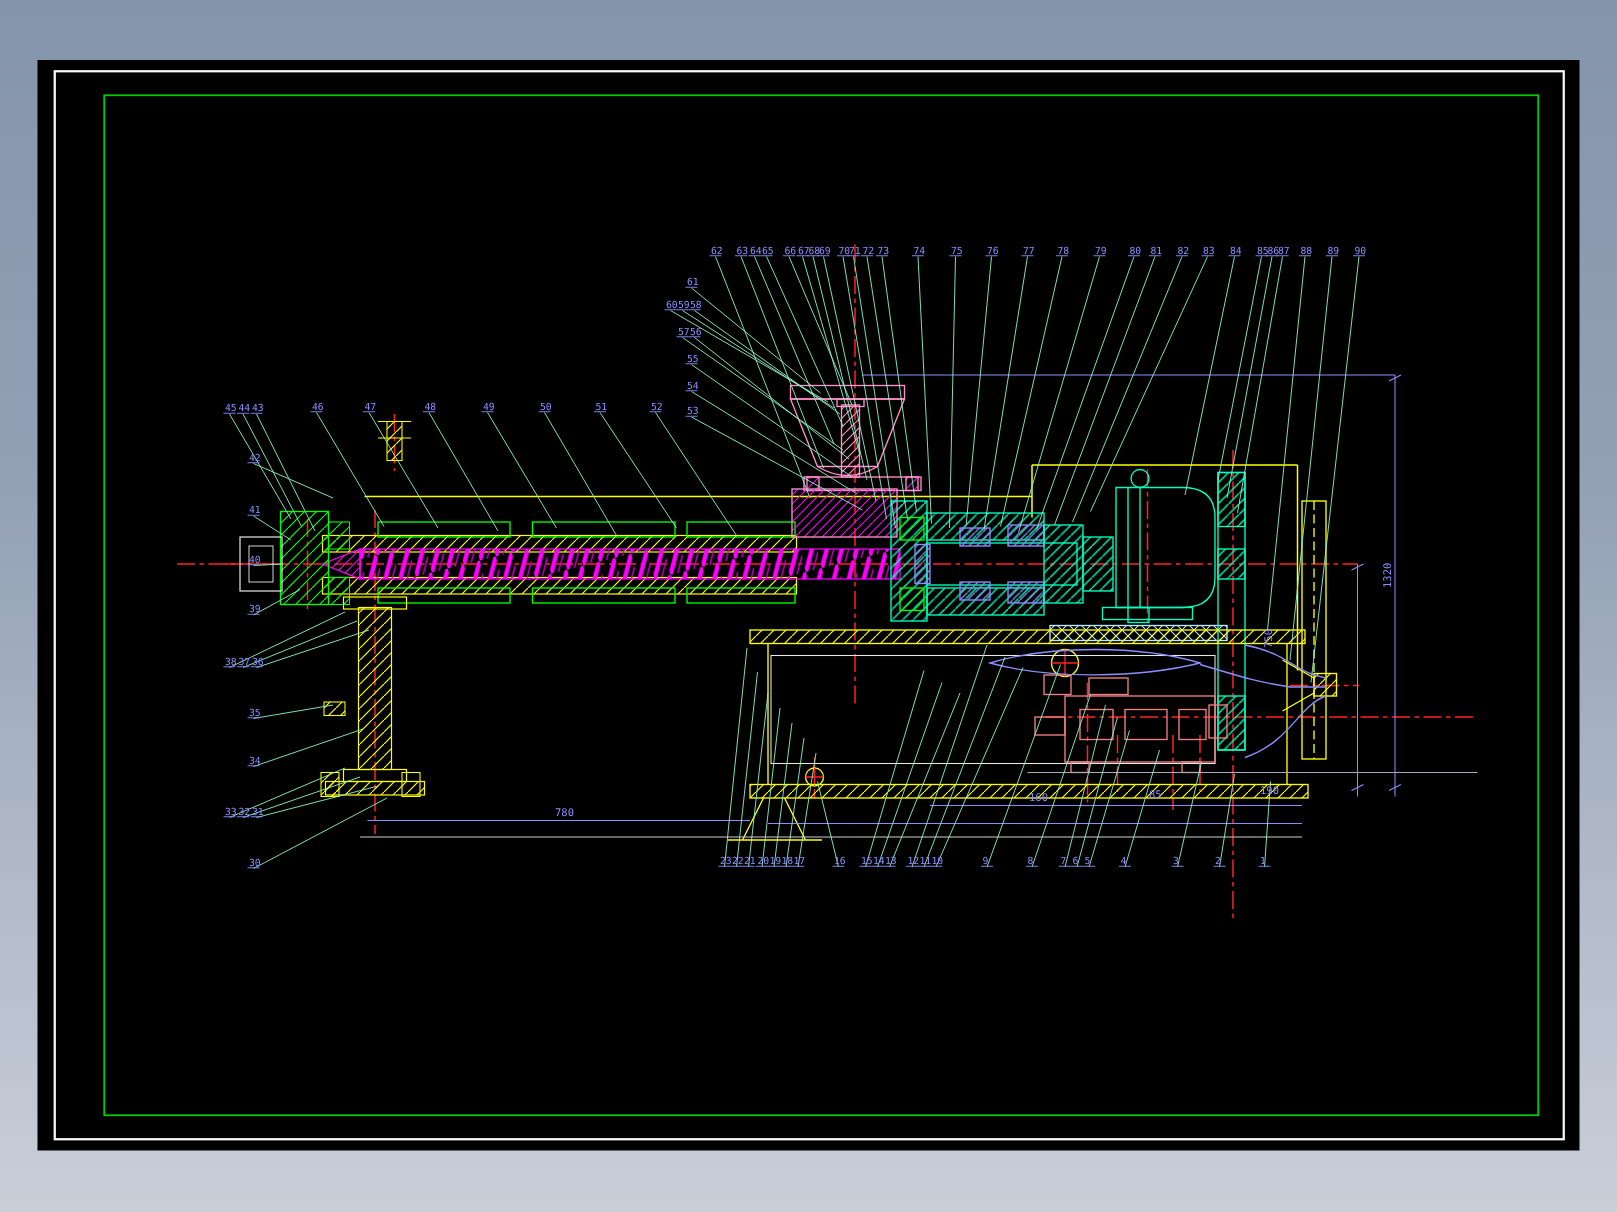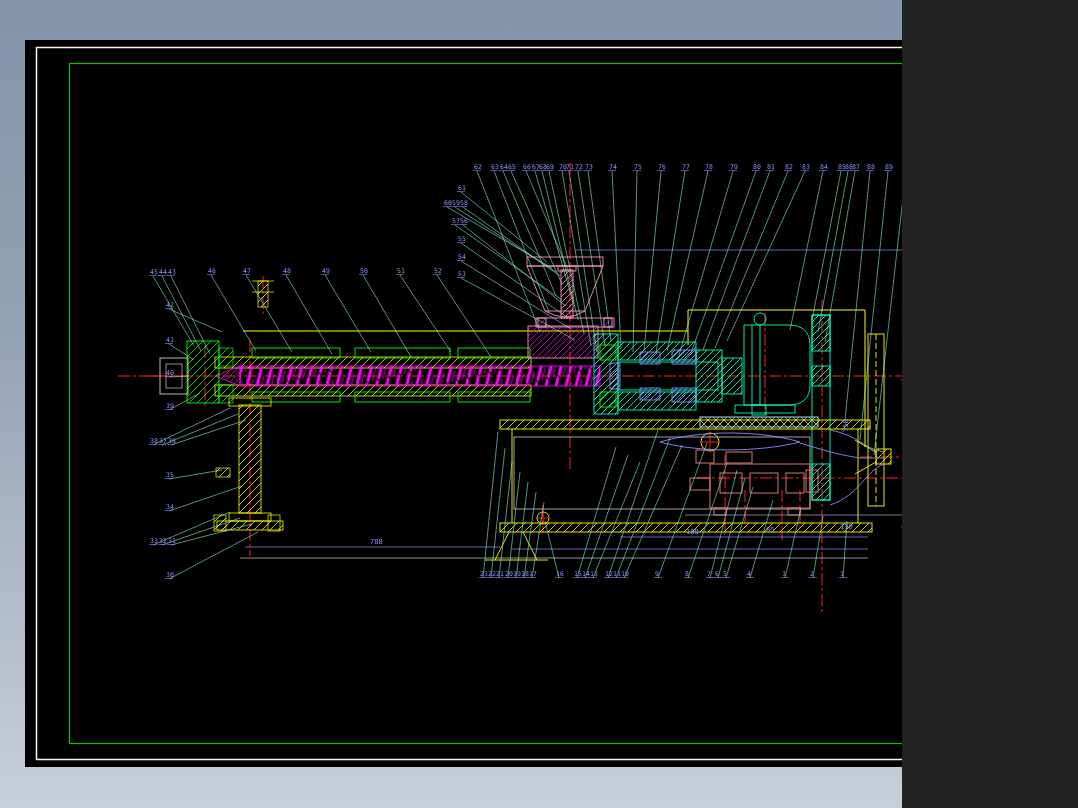--- a/index.html
+++ b/index.html
@@ -1,18 +1,18 @@
 <!DOCTYPE html>
 <html><head>
 <meta charset="utf-8">
 <style>
   html,body{margin:0;padding:0;background:#222;}
-  .stage{position:relative;width:864px;height:808px;overflow:hidden;
+  .stage{position:relative;width:1078px;height:808px;overflow:hidden;
          background:linear-gradient(180deg,#8494ab 0%,#93a1b5 40%,#c9cfd9 100%);
-         font-family:"DejaVu Sans Mono",monospace;padding-left:38px;}
+         font-family:"DejaVu Sans Mono",monospace;}
   .canvas{position:absolute;left:25px;top:40px;width:1028px;height:727px;background:#000;}
   svg{position:absolute;left:0;top:0;}
   text{font-family:"DejaVu Sans Mono",monospace;}
 </style>
 </head>
 <body>
 
 <div class="stage">
   <div class="canvas"></div>
 

